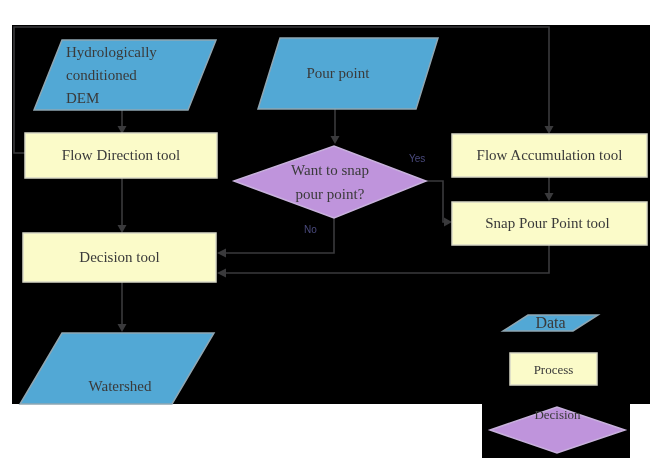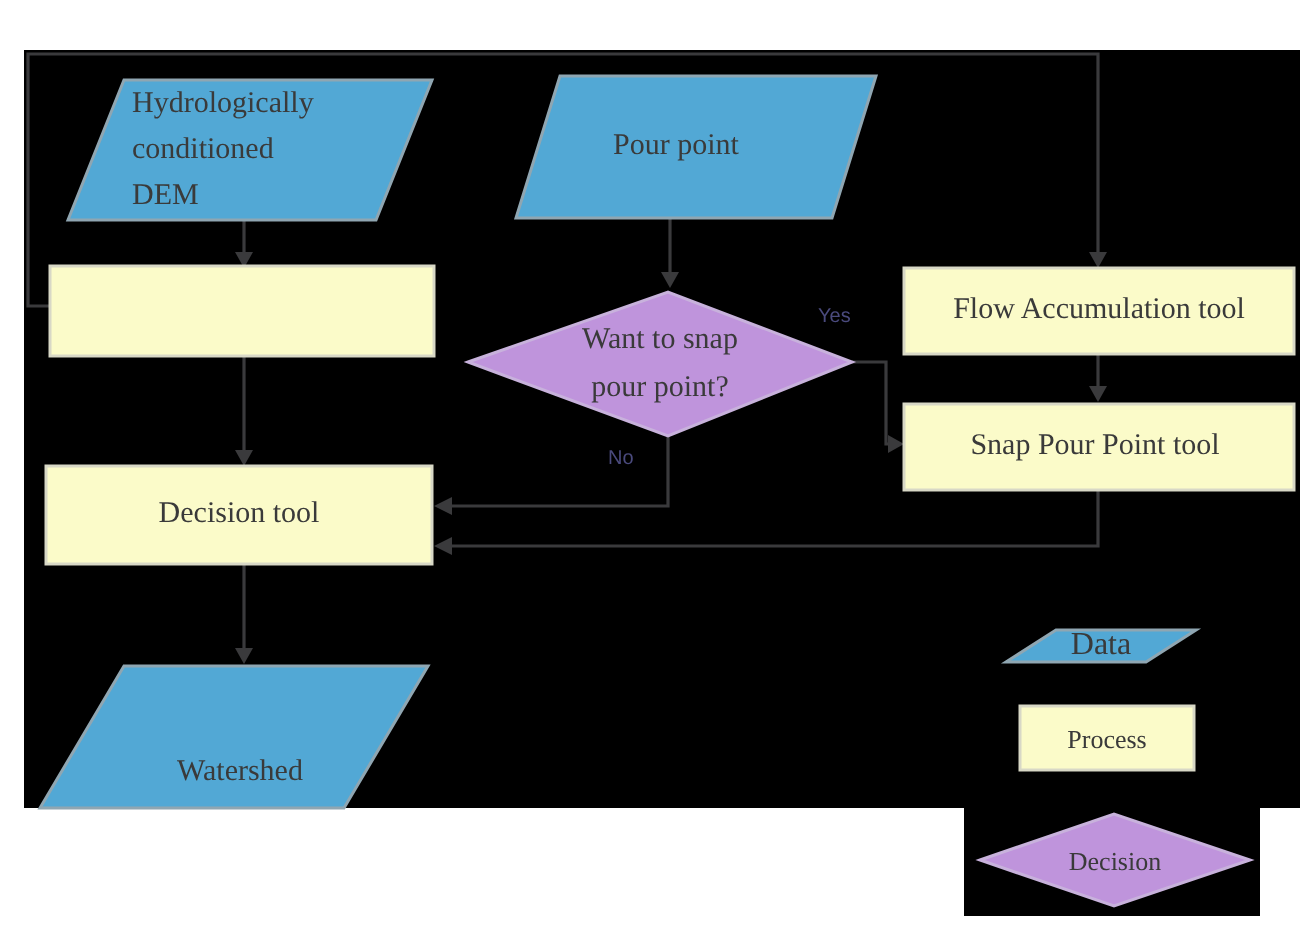--- a/index.html
+++ b/index.html
@@ -80,32 +80,33 @@
       <polygon points="490,430 557,407 625,430 557,453"></polygon>
     </g>
   </svg>
 
   <div class="label left-align" style="left:66px;top:41px;width:145px;height:69px;align-items:flex-start;">Hydrologically
 conditioned
 DEM</div>
 
   <div class="label" style="left:278px;top:38px;width:120px;height:71px;">Pour point</div>
 
+  <div class="label" style="left:25px;top:133px;width:192px;height:45px;">Flow Direction tool</div>
 
   <div class="label" style="left:452px;top:134px;width:195px;height:43px;">Flow Accumulation tool</div>
 
   <div class="label decision-text" style="left:234px;top:146px;width:192px;height:72px;">Want to snap
 pour point?</div>
 
   <div class="label" style="left:450px;top:202px;width:195px;height:43px;">Snap Pour Point tool</div>
 
   <div class="label" style="left:23px;top:233px;width:193px;height:49px;">Decision tool</div>
 
   <div class="label" style="left:40px;top:327px;width:160px;height:71px;margin-top:24px;">Watershed</div>
 
   <span class="edge-label" style="left:409px;top:153px;">Yes</span>
   <span class="edge-label" style="left:304px;top:224px;">No</span>
 
   <div class="label legend-text small" style="left:503px;top:314px;width:95px;height:17px;">Data</div>
   <div class="label legend-text" style="left:510px;top:353px;width:87px;height:32px;">Process</div>
-  <div class="label legend-text" style="left:490px;top:407px;width:135px;height:46px;">Decision</div>
+  <div class="label legend-text" style="left:490px;top:391px;width:135px;height:46px;">Decision</div>
 
 </div>
 
 </body></html>

